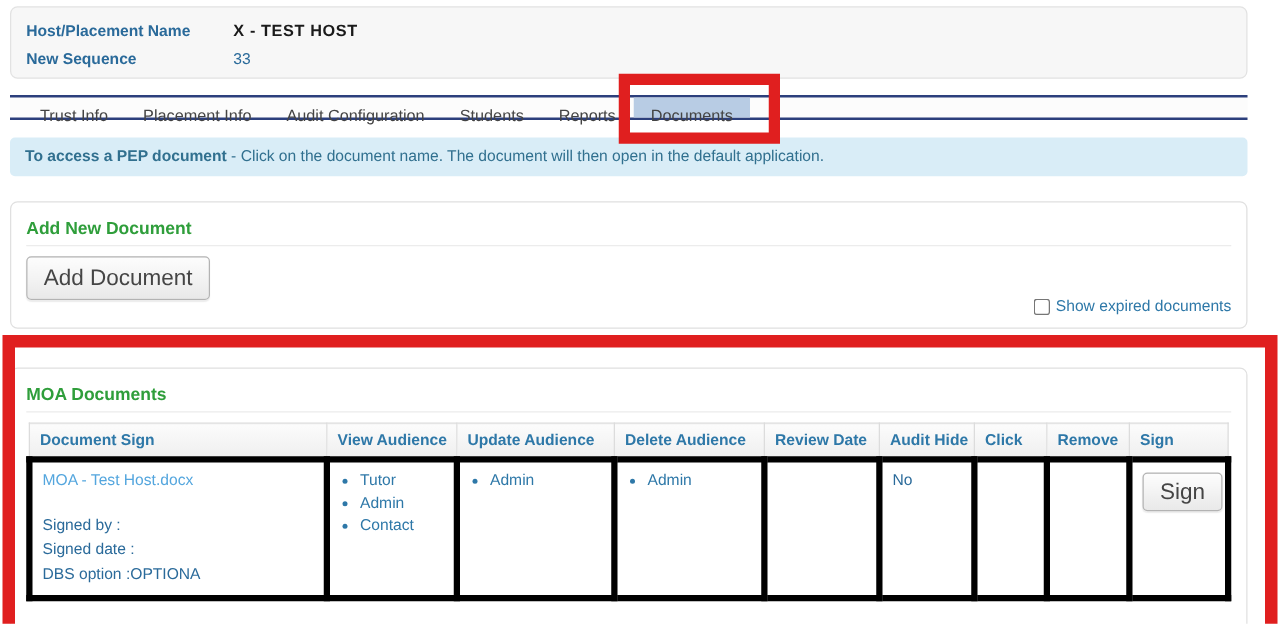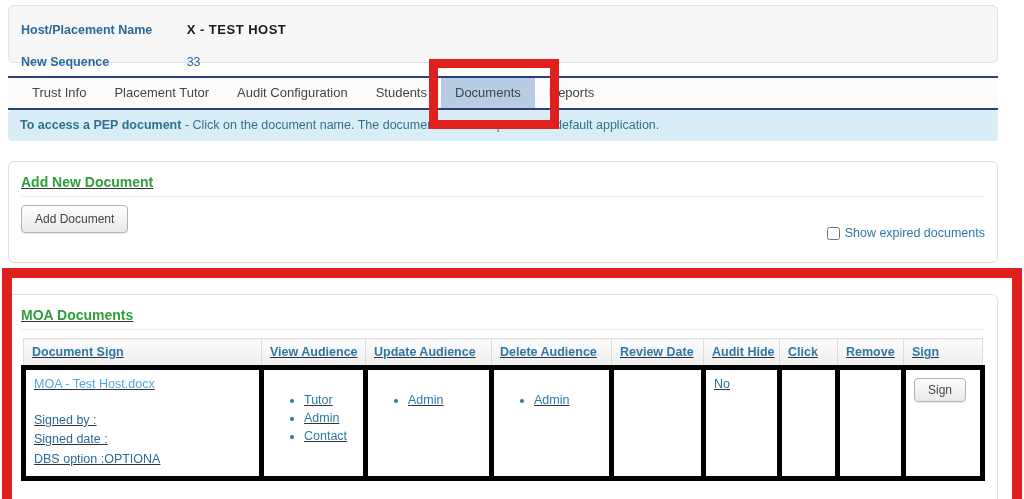--- a/index.html
+++ b/index.html
@@ -10,76 +10,76 @@
     font-family:"Liberation Sans", sans-serif;
     font-size:13px; color:#333;
   }
   .page { padding:5px 26px 0 8px; position:relative; }
 
   
   .header-panel {
     background:#f7f7f7; border:1px solid #e2e2e2; border-radius:6px;
     padding:8px 12px 6px 12px; height:58px;
   }
-  .hrow { line-height:32px; white-space:nowrap; }
+  .hrow { line-height:22px; white-space:nowrap; }
   .hlabel {
     display:inline-block; width:162px; font-weight:bold;
     color:var(--label_blue, #2a6a9a); font-size:12.5px;
   }
   .hvalue-strong { font-weight:bold; color:var(--value_black,#1a1a1a); font-size:13px; letter-spacing:0.5px; }
   .hvalue-blue { color:var(--label_blue,#2a6a9a); font-size:12.5px; }
 
   
   .tabbar {
-    margin-top:13px; height:34px;
+    margin-top:13px; height:20px;
     border-top:2px solid var(--navy_border,#2c3f7c);
     border-bottom:2px solid var(--navy_border,#2c3f7c);
     background:#fcfcfc; display:flex; align-items:stretch; padding-left:10px;
   }
   .tab {
     padding:0 14px; line-height:30px; color:var(--tab_text,#444);
     font-size:13px; cursor:pointer; white-space:nowrap; position:relative;
   }
   .tab.active { background:var(--active_tab_bg,#b8cce4); }
 
   
   .infobar {
-    margin-top:0; background:var(--info_bg,#d9edf7); border-radius:4px;
+    margin-top:14px; background:var(--info_bg,#d9edf7); border-radius:4px;
     padding:8px 12px; color:var(--info_text,#31708f); font-size:12.5px; line-height:15px;
   }
   .infobar b { margin-right:0; }
 
   
   .panel {
     border:1px solid #e0e0e0; border-radius:6px;
-    padding:12px; position:relative; background:#fff;text-decoration:underline;
+    padding:12px; position:relative; background:#fff;
   }
   .panel-add { margin-top:20px; height:102px; }
   .panel-moa { margin-top:31px; padding-bottom:28px; }
   .panel-heading {
     border-bottom:1px solid #ececec; padding-bottom:6px; margin-bottom:8px;
   }
   .green-title {
     color:var(--heading_green,#2f9e3b); font-weight:bold; font-size:14px;
   }
 
   
   .btn {
     font-family:"Liberation Sans", sans-serif;
-    font-size:12px; color:#454545;
+    font-size:18px; color:#454545;
     background:linear-gradient(#fdfdfd,#e9e9e9);
     border:1px solid #b3b3b3; border-radius:4px;
     padding:6px 13px; cursor:pointer;
     box-shadow:0 1px 1px rgba(0,0,0,0.08);
     text-align:right;
   }
 
   
   .chk {
-    position:absolute; right:12px; bottom:22px;
+    position:absolute; right:12px; bottom:10px;
     color:var(--table_header_blue,#2e78a8); font-size:12.5px;
     display:flex; align-items:center; gap:5px; cursor:pointer;padding-left:40px;
   }
   .chk input { width:13px; height:13px; margin:0; }
 
   
   table.doc-table {
     width:100%; border-collapse:collapse; table-layout:fixed;
     font-size:12.5px; margin-top:2px;
   }
@@ -88,21 +88,21 @@
     border:1px solid #dcdcdc; text-align:left;
     padding:6px 8px; color:var(--table_header_blue,#2e78a8);
     font-weight:bold; white-space:nowrap; overflow:hidden;
   }
   .doc-table td {
     border:5px solid #000000; vertical-align:top;
     padding:7px 8px; height:90px; color:var(--label_blue,#2a6a9a);
   }
   a.doclink { color:var(--link_blue,#54a6de); text-decoration:none; cursor:pointer; }
   .doc-details { margin-top:20px; line-height:1.55; }
-  .doc-table ul { margin:16px; padding-left:16px; color:var(--table_header_blue,#2e78a8); }
+  .doc-table ul { margin:0; padding-left:16px; color:var(--table_header_blue,#2e78a8); }
   .doc-table li { margin-bottom:4px; }
   .btn-sign { padding:4px 13px; margin-top:1px; }
 
   
   .annotation { position:absolute; pointer-events:none; z-index:9; }
   .anno-tab {
     left:-12px; right:-24px; top:-19px; bottom:-21px;
     border:9px solid var(--annotation_red,#e01f1f);
   }
   .anno-moa {
@@ -121,28 +121,28 @@
       <span class="hvalue-strong">X - TEST HOST</span>
     </div>
     <div class="hrow">
       <span class="hlabel">New Sequence</span>
       <span class="hvalue-blue">33</span>
     </div>
   </div>
 
   <div class="tabbar">
     <div class="tab">Trust Info</div>
-    <div class="tab">Placement Tutor</div>
+    <div class="tab">Placement Info</div>
     <div class="tab">Audit Configuration</div>
     <div class="tab">Students</div>
+    <div class="tab">Reports</div>
     <div class="tab active">
       <span>Documents</span>
       <div class="annotation anno-tab"></div>
     </div>
-    <div class="tab">Reports</div>
   </div>
 
   <div class="infobar">
     <b>To access a PEP document</b><span> - Click on the document name. The document will then open in the default application.</span>
   </div>
 
   <div class="panel panel-add">
     <div class="panel-heading">
       <span class="green-title">Add New Document</span>
     </div>

